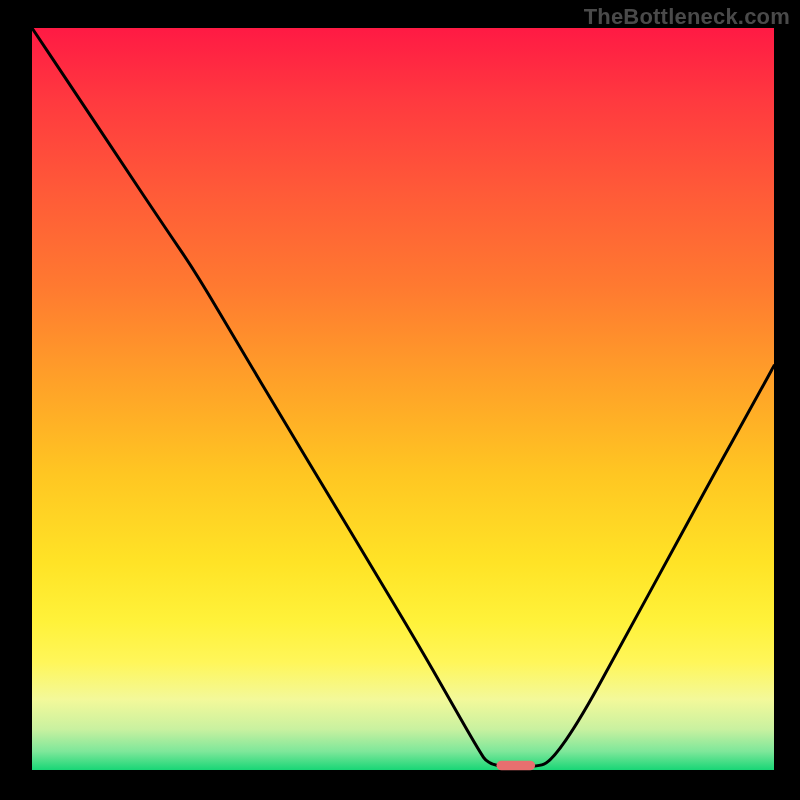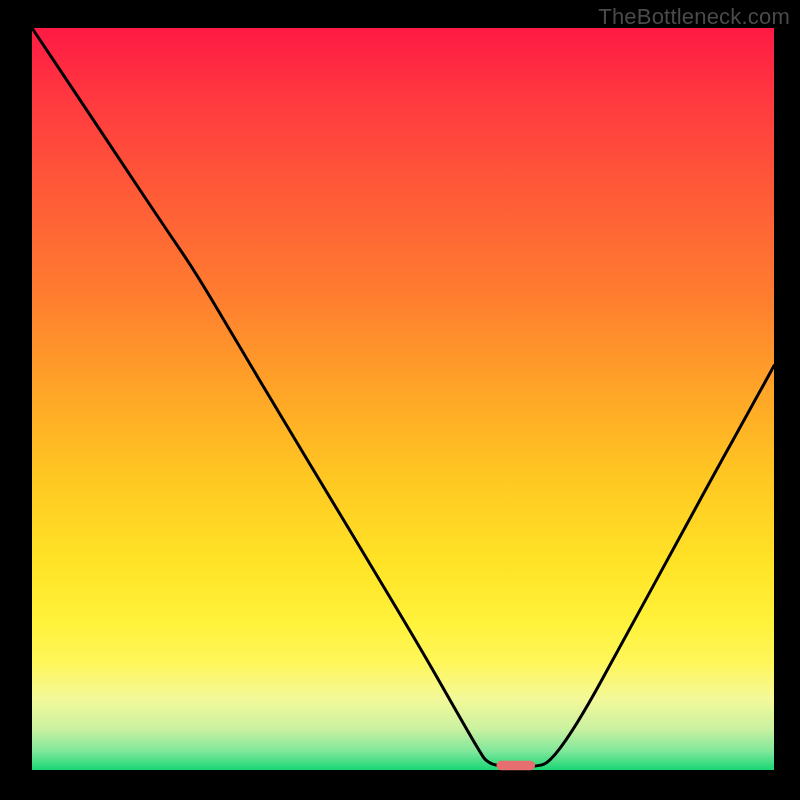--- a/index.html
+++ b/index.html
@@ -16,21 +16,21 @@
     width: 800px;
     height: 800px;
     background: #000;
   }
   .watermark {
     position: absolute;
     top: 4px;
     right: 10px;
     color: #4a4a4a;
     font-size: 22px;
-    font-weight: 400;
+    font-weight: 700;
     letter-spacing: 0.2px;
     z-index: 10;
     margin-left: 44px;
   }
   svg {
     position: absolute;
     top: 0;
     left: 0;
   }
 </style>

